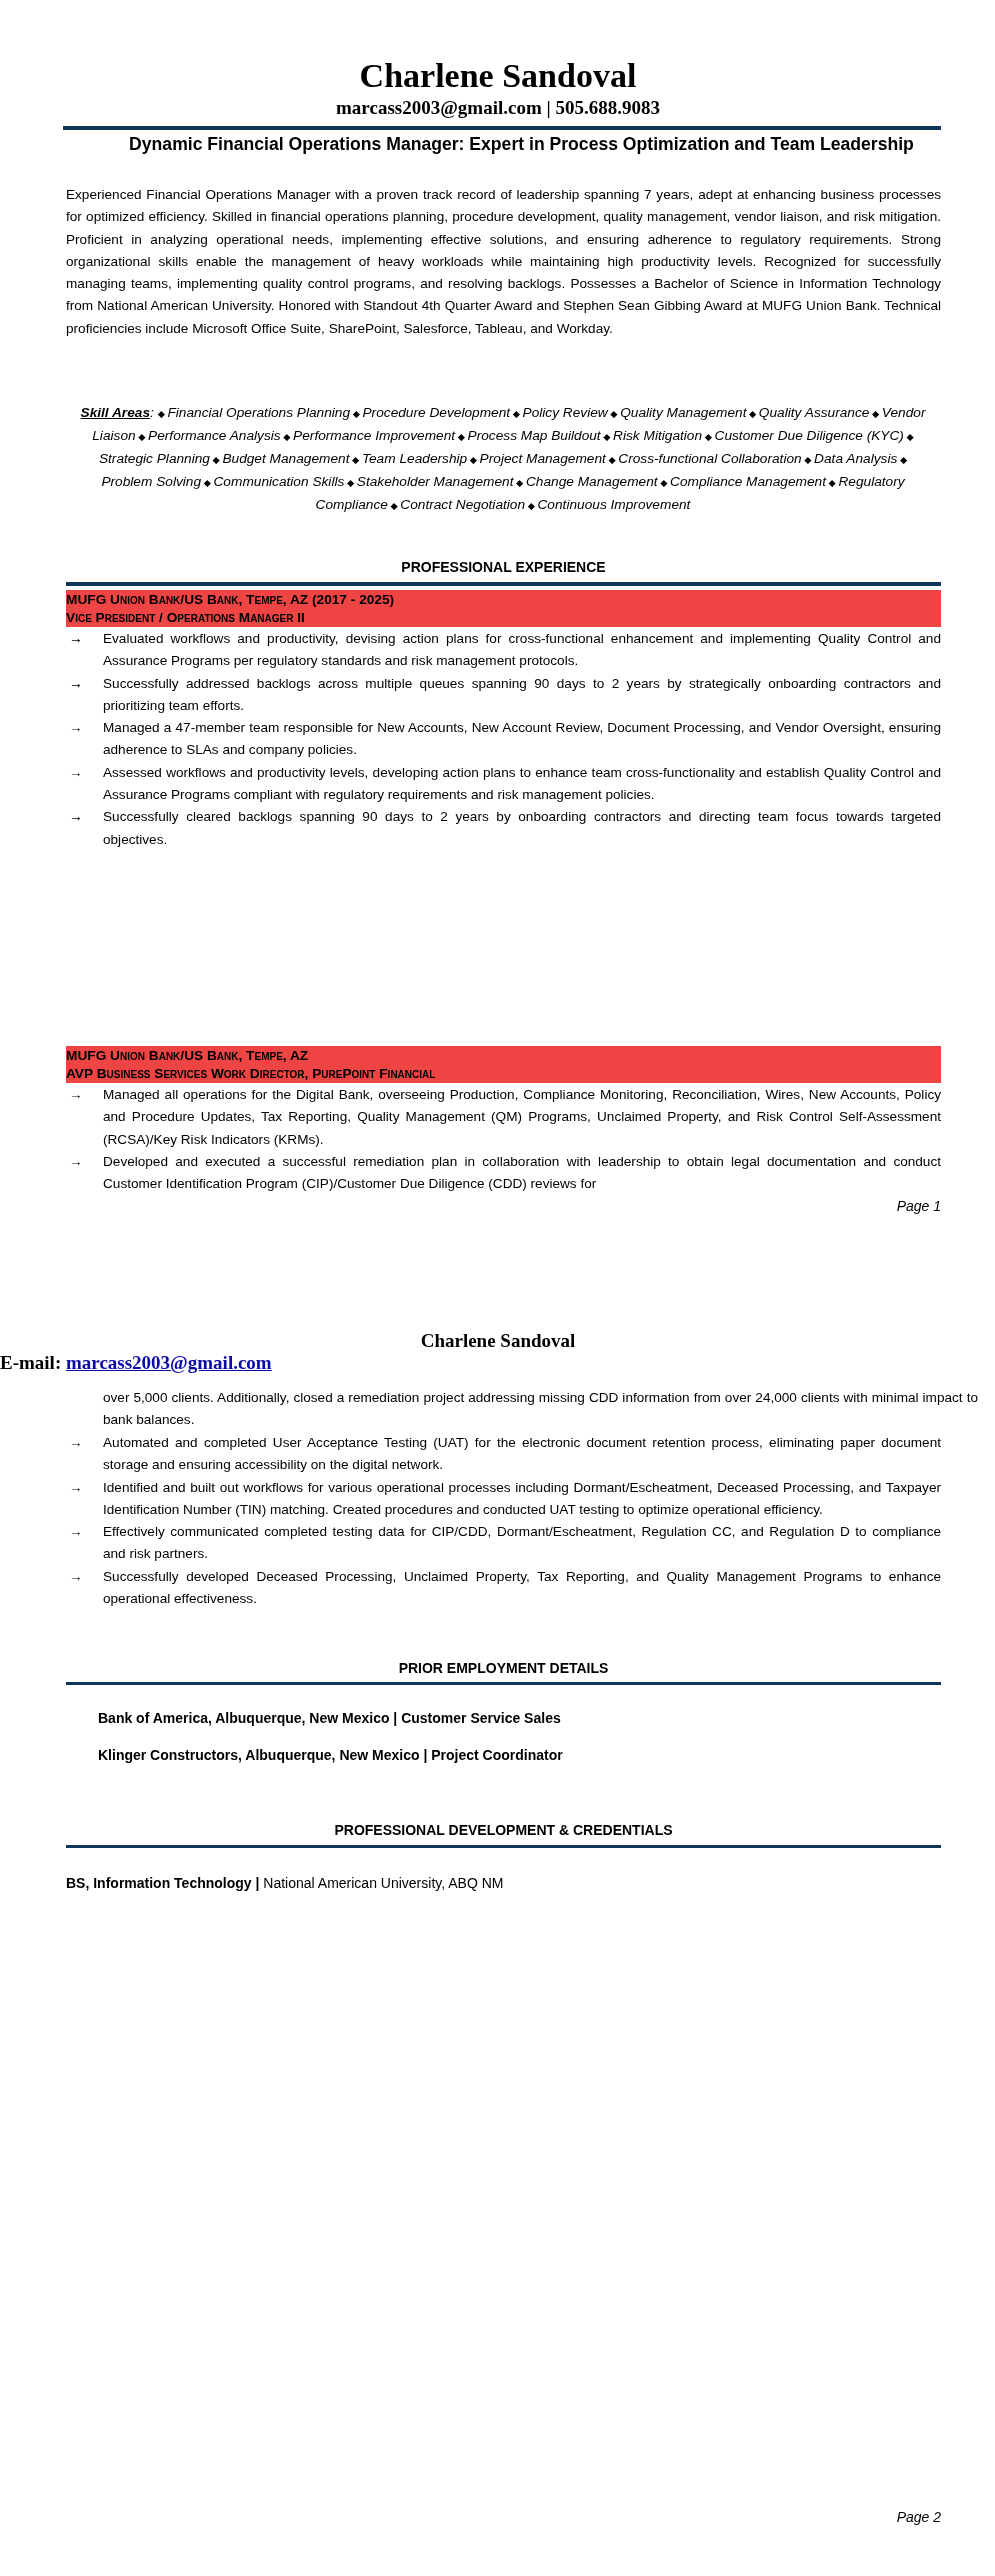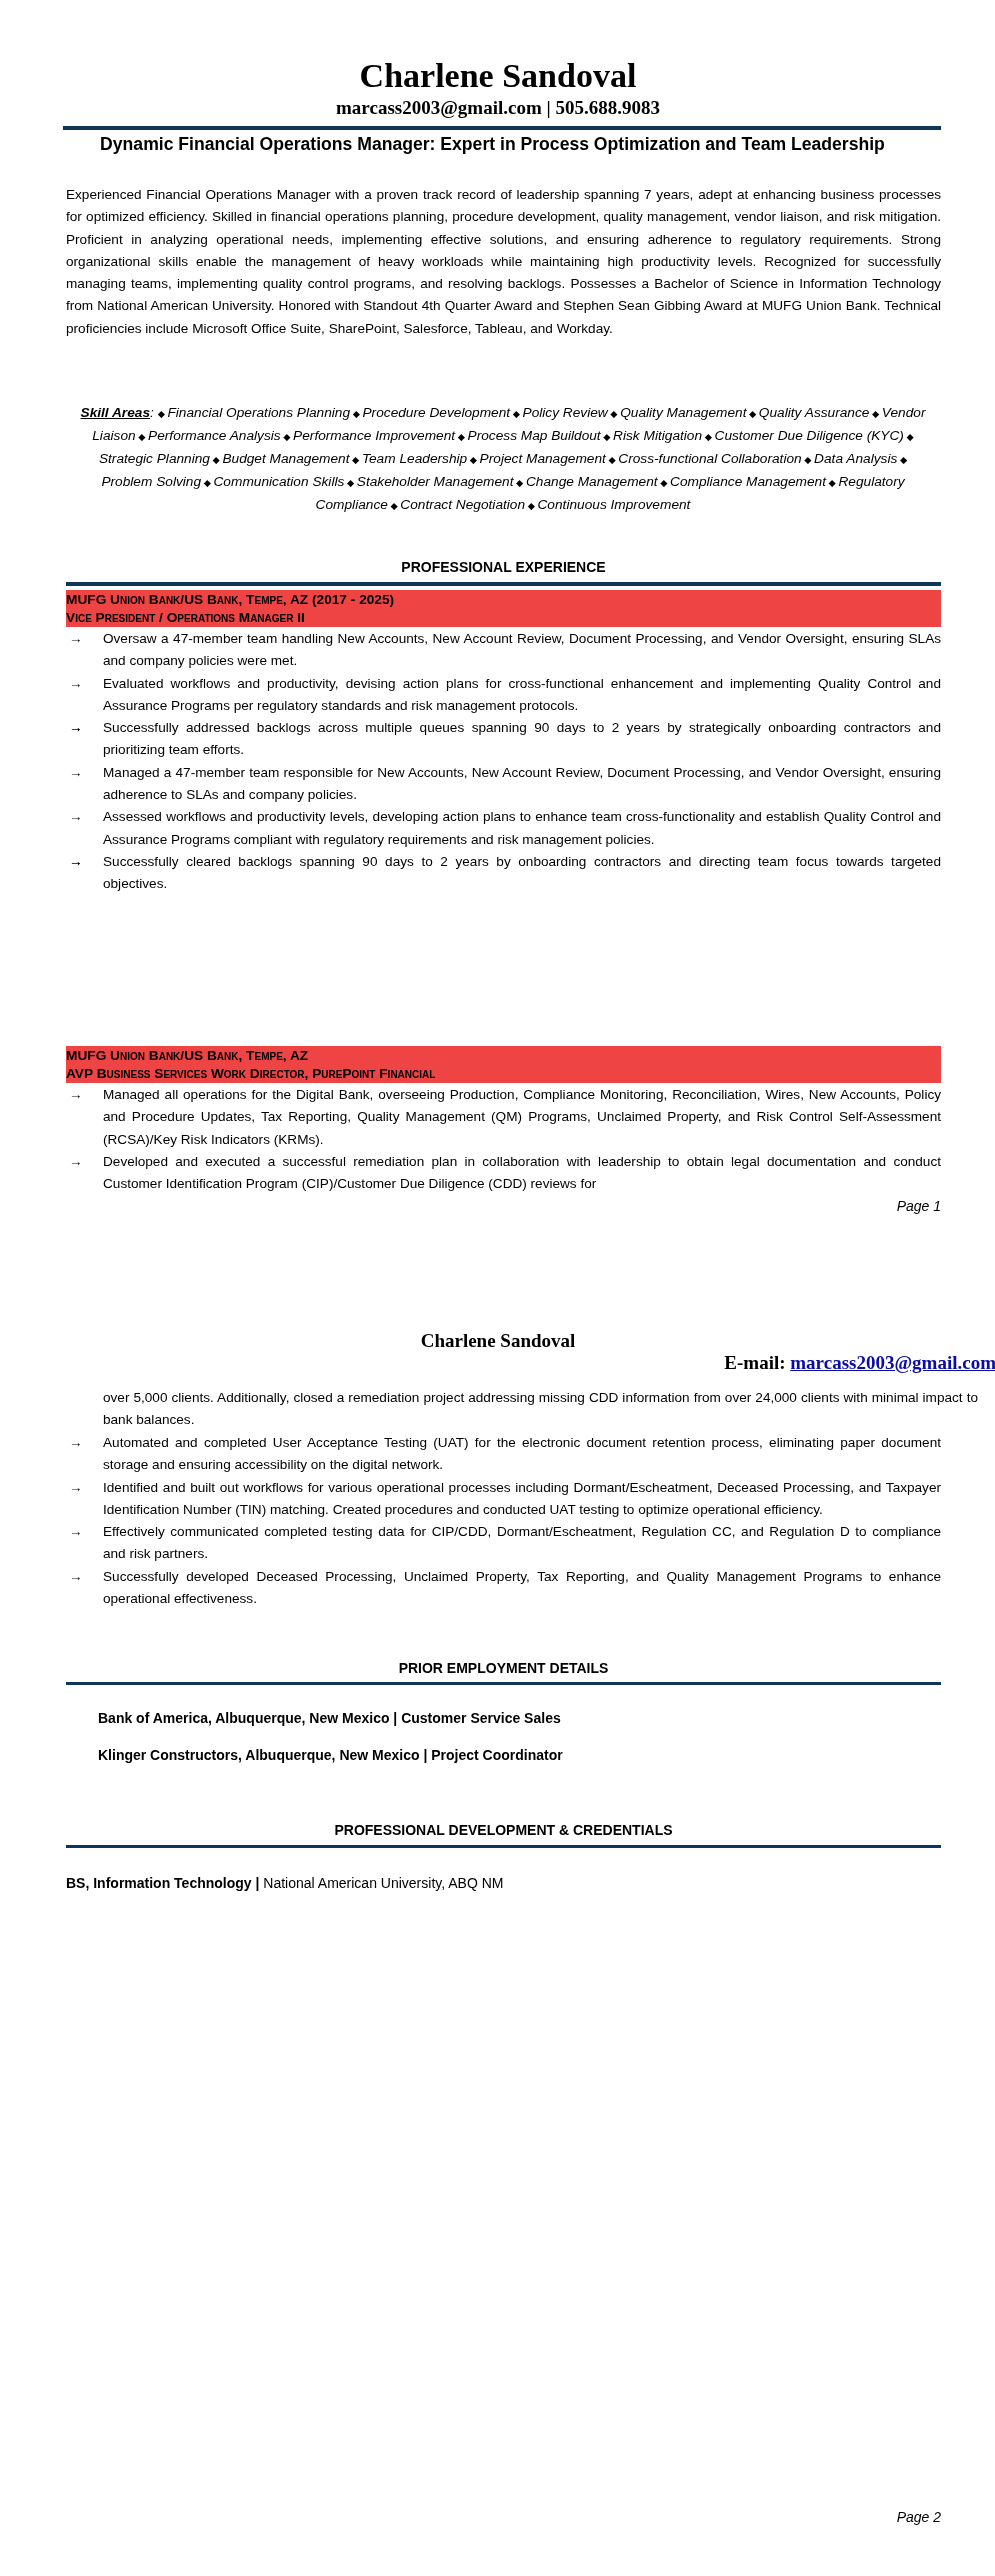--- a/index.html
+++ b/index.html
@@ -4,35 +4,35 @@
 <style>
   html, body { margin:0; padding:0; background:#fff; }
   body { width:996px; height:2576px; position:relative; overflow:hidden; color:#000; }
   .abs { position:absolute; }
   .content { left:66px; width:875px; }
 
   #name { top:56px; left:0; width:996px; text-align:center; font-family:"Liberation Serif", serif; font-weight:bold; font-size:34px; line-height:39px; }
   #contact { top:97px; left:0; width:996px; text-align:center; font-family:"Liberation Serif", serif; font-weight:bold; font-size:19px; line-height:22px; }
   .rule { height:3.9px; background:#0f3557; }
   .thin-rule { height:3.1px; background:#0f3557; }
-  #headline { top:133px; left:55px; width:875px; text-align:center; font-family:"Liberation Sans", sans-serif; font-weight:bold; font-size:17.6px; line-height:23.4px; }
+  #headline { top:133px; left:84px; width:875px; text-align:center; font-family:"Liberation Sans", sans-serif; font-weight:bold; font-size:17.6px; line-height:23.4px; }
   #summary { top:184px; font-family:"Liberation Sans", sans-serif; font-size:13.6px; line-height:22.3px; text-align:justify; }
   #skills { top:402px; left:75px; width:856px; text-align:center; font-family:"Liberation Sans", sans-serif; font-style:italic; font-size:13.7px; line-height:22px; }
   #skills .lbl { font-weight:bold; text-decoration:underline;text-align:right; }
   #skills .dia { font-style:normal; font-size:9.4px; }
   .sec-title { left:66px; width:875px; text-align:center; font-family:"Liberation Sans", sans-serif; font-weight:bold; font-size:14px; line-height:17px; }
   .job-bar { left:66px; width:875px; background:#ef4444; font-family:"Liberation Sans", sans-serif; font-weight:bold; font-size:13.7px; line-height:18px; font-variant:small-caps; padding:0.8px 0 0 0; }
   .job-bar div { padding-left:0; }
   ul.bullets { list-style:none; margin:0; padding:0; font-family:"Liberation Sans", sans-serif; font-size:13.6px; line-height:22.3px; }
   ul.bullets li { position:relative; padding-left:37px; text-align:justify; }
   ul.bullets li .arr { position:absolute; left:3.1px; top:0; }
   .cont { font-family:"Liberation Sans", sans-serif; font-size:13.6px; line-height:22.3px; text-align:justify; padding-left:37px; }
   .pagenum { right:55px; font-family:"Liberation Sans", sans-serif; font-style:italic; font-size:14px; }
   #p2name { top:1330px; left:0; width:996px; text-align:center; font-family:"Liberation Serif", serif; font-weight:bold; font-size:19px; line-height:22px; }
-  #p2email { top:1352px; left:0; width:996px; text-align:right; font-family:"Liberation Serif", serif; font-weight:bold; font-size:19px; line-height:22px; }
+  #p2email { top:1352px; left:0; width:996px; text-align:left; font-family:"Liberation Serif", serif; font-weight:bold; font-size:19px; line-height:22px; }
   #p2email a { color:#0b0ba8; text-decoration:underline; }
   .prior { left:66px; font-family:"Liberation Sans", sans-serif; font-weight:bold; font-size:14px; line-height:17px;padding-left:32px; }
   .edu { left:66px; font-family:"Liberation Sans", sans-serif; font-size:14px; line-height:17px; }
   .edu b { font-weight:bold; }
 </style>
 </head>
 <body>
 
 <div id="name" class="abs">Charlene Sandoval</div>
 <div id="contact" class="abs"><span>marcass2003@gmail.com</span><span> | </span><span>505.688.9083</span></div>
@@ -47,21 +47,21 @@
 </div>
 
 <div class="abs sec-title" style="top:559px;">PROFESSIONAL EXPERIENCE</div>
 <div class="abs rule" style="top:582px;left:66px;width:875px;"></div>
 
 <div class="abs job-bar" style="top:590px;height:36px;">
   <div>MUFG Union Bank/US Bank, Tempe, AZ (2017 - 2025)</div>
   <div>Vice President / Operations Manager II</div>
 </div>
 <ul class="abs bullets content" id="job0-bullets" style="top:628px;">
-    <li><span class="arr">→</span><span>Oversaw a 47-member team handling New Accounts, New Account Review, Document Processing, and Vendor Oversight, ensuring SLAs and company policies were met.</span></li>
+    <li><span class="arr">→</span></li>
     <li><span class="arr">→</span><span>Evaluated workflows and productivity, devising action plans for cross-functional enhancement and implementing Quality Control and Assurance Programs per regulatory standards and risk management protocols.</span></li>
     <li><span class="arr">→</span></li>
     <li><span class="arr">→</span><span>Successfully addressed backlogs across multiple queues spanning 90 days to 2 years by strategically onboarding contractors and prioritizing team efforts.</span></li>
     <li><span class="arr">→</span><span>Managed a 47-member team responsible for New Accounts, New Account Review, Document Processing, and Vendor Oversight, ensuring adherence to SLAs and company policies.</span></li>
     <li><span class="arr">→</span><span>Assessed workflows and productivity levels, developing action plans to enhance team cross-functionality and establish Quality Control and Assurance Programs compliant with regulatory requirements and risk management policies.</span></li>
     <li><span class="arr">→</span></li>
     <li><span class="arr">→</span><span>Successfully cleared backlogs spanning 90 days to 2 years by onboarding contractors and directing team focus towards targeted objectives.</span></li>
   </ul>
 
 <div class="abs job-bar" style="top:1046px;height:36px;">

